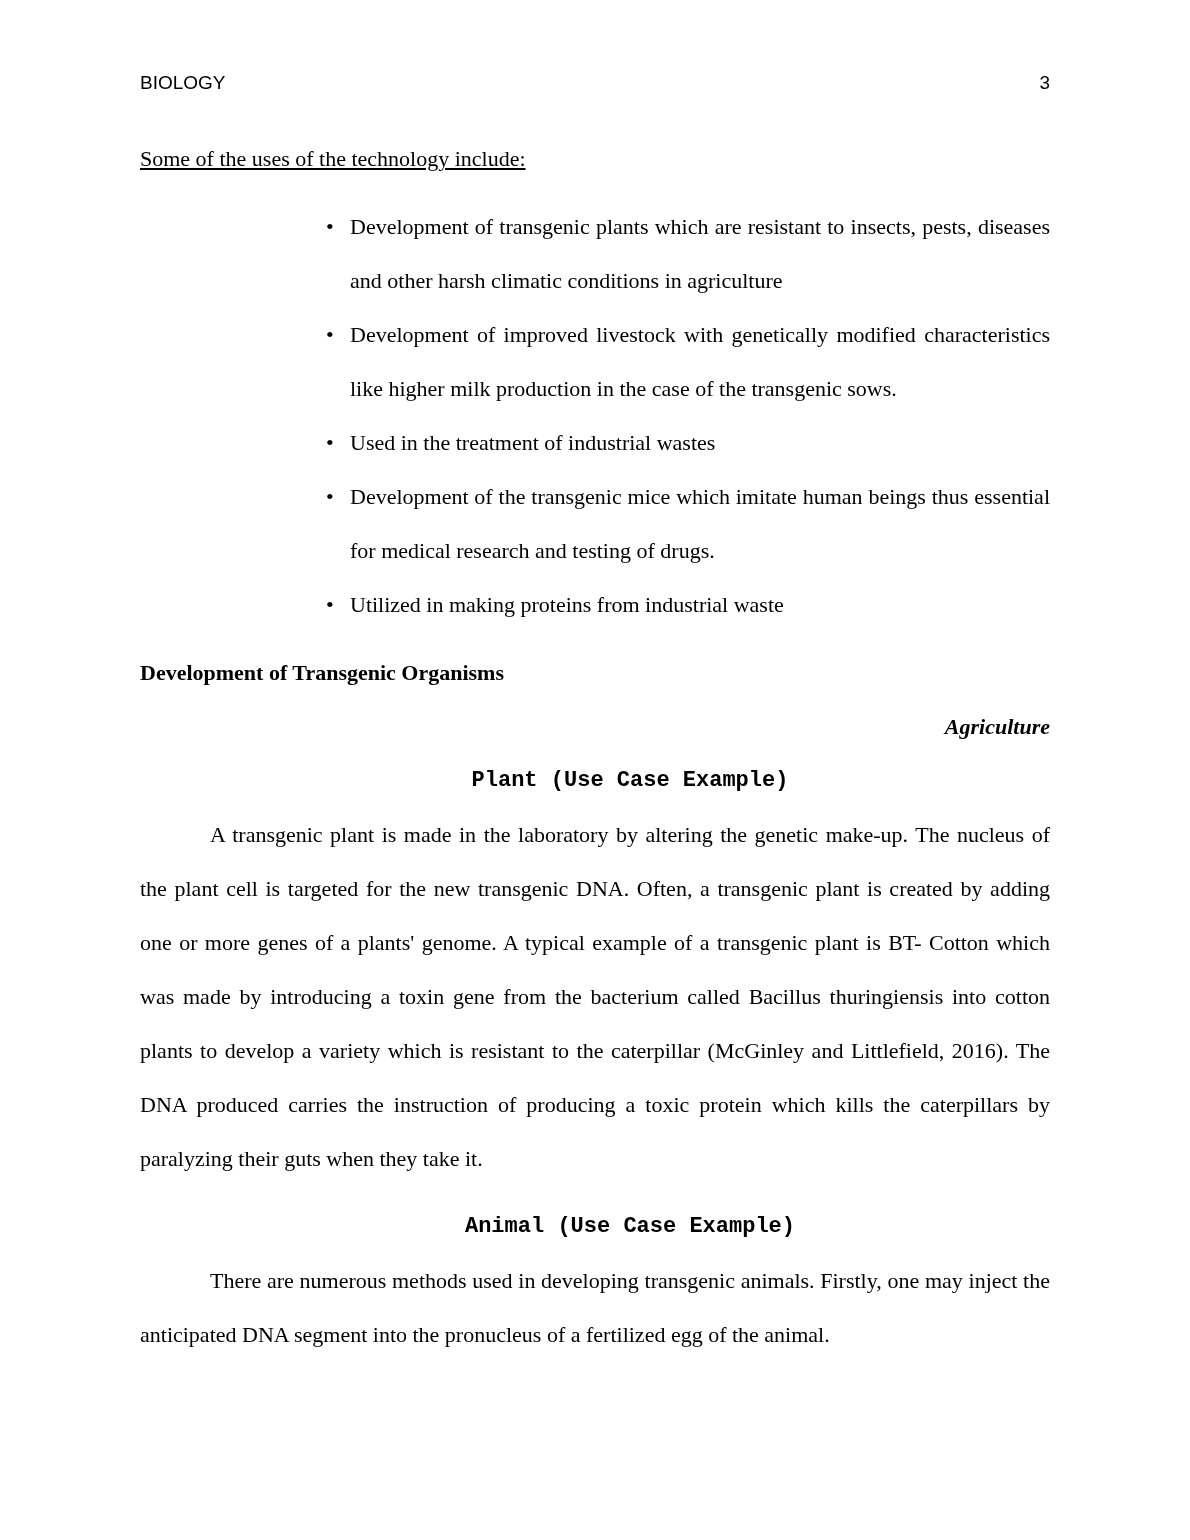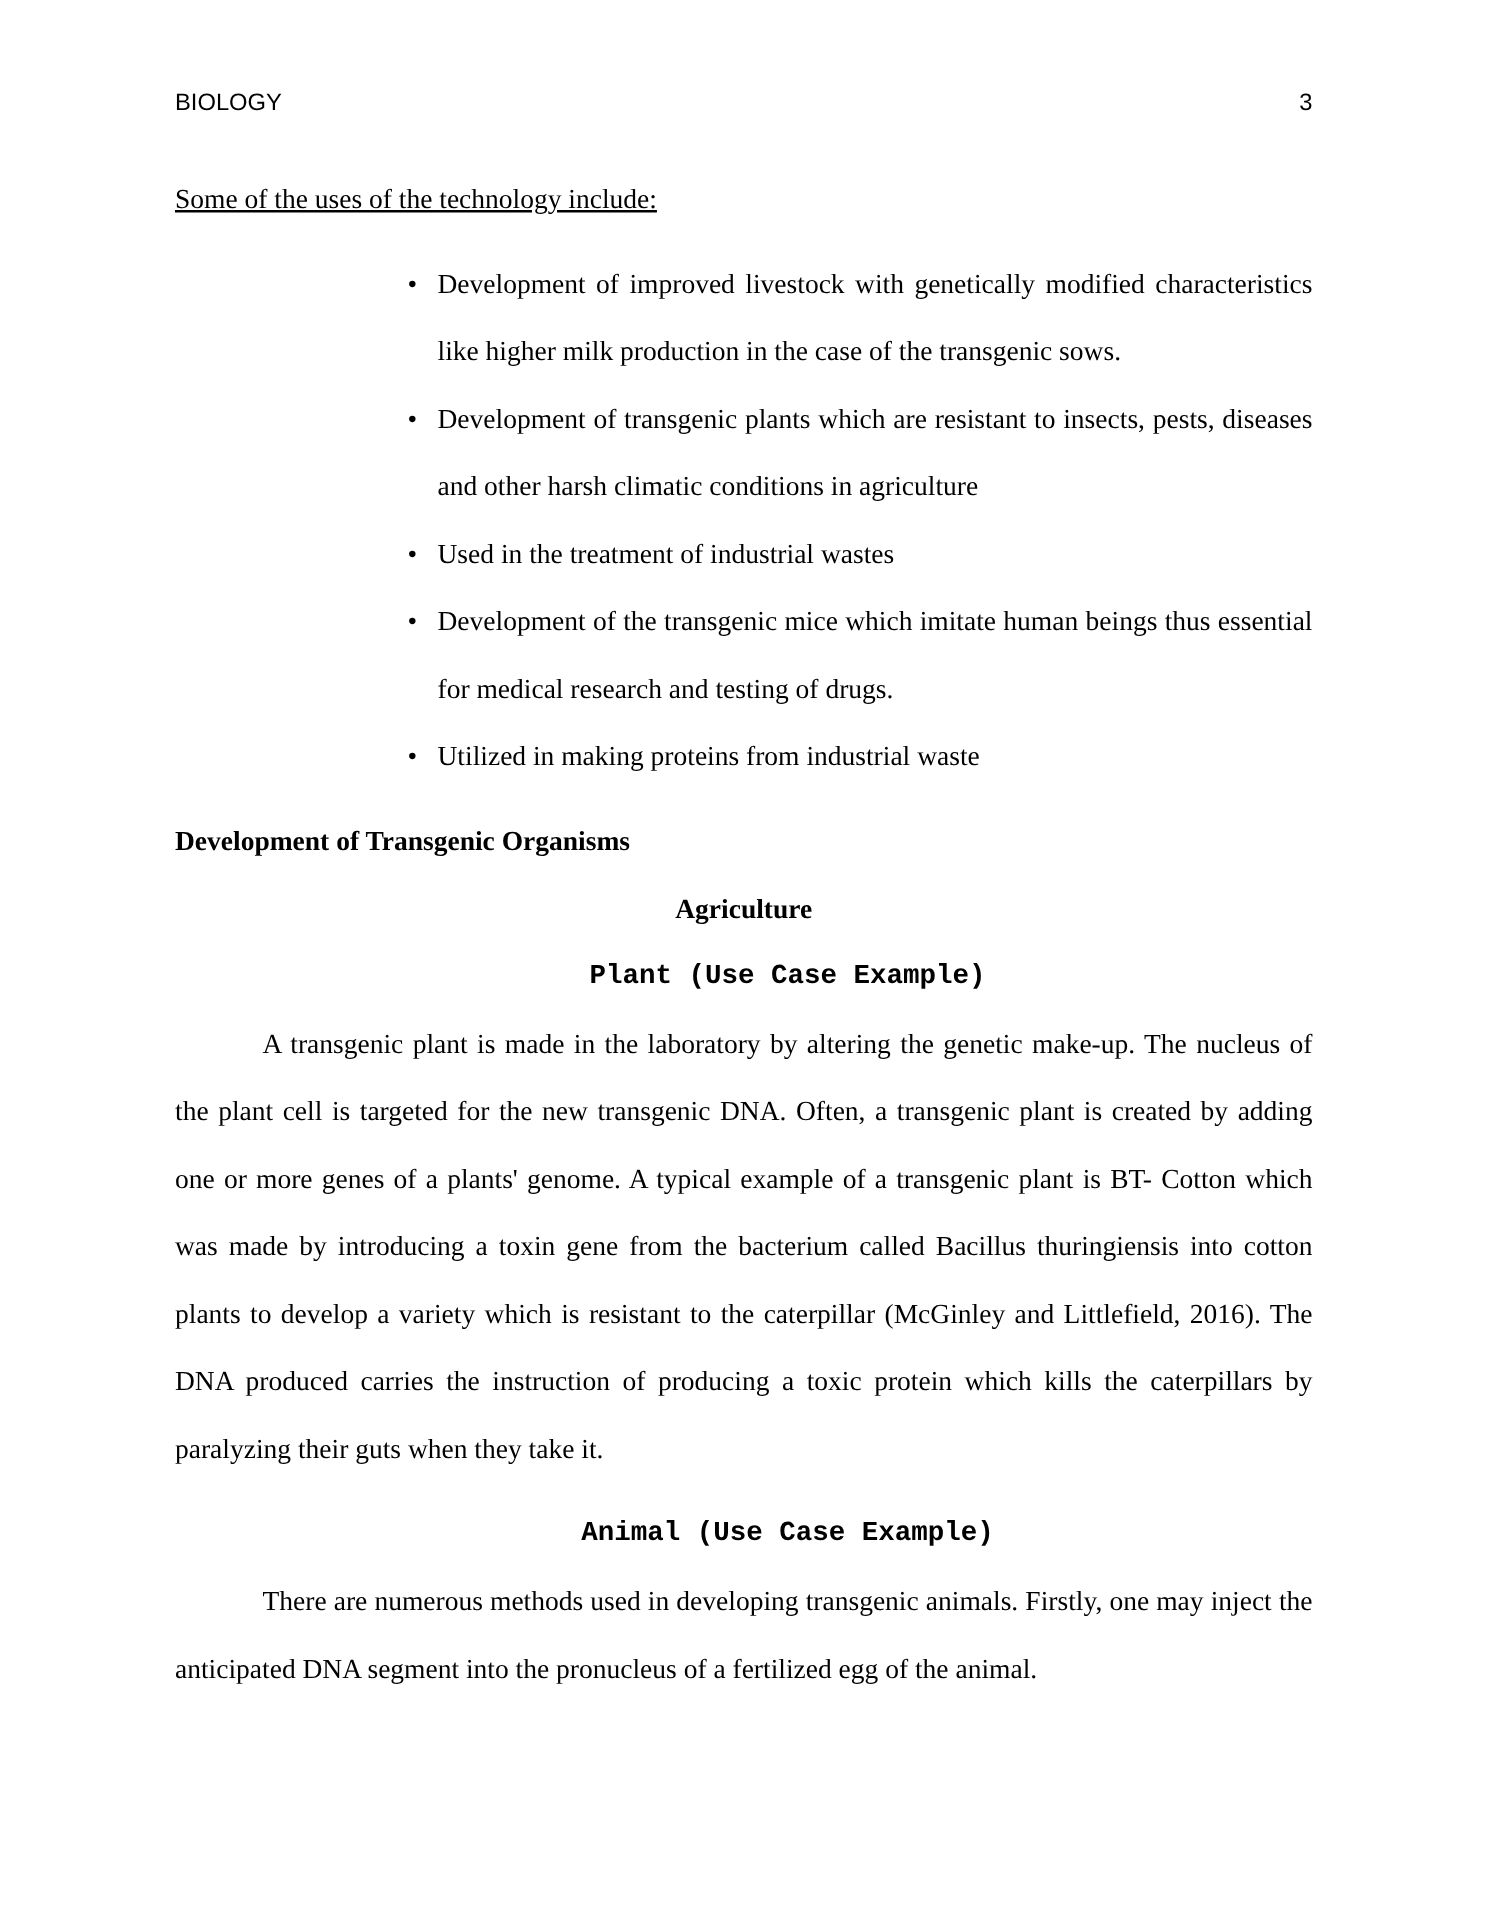--- a/index.html
+++ b/index.html
@@ -56,21 +56,22 @@
     left: 6px;
     top: 0;
   }
   .heading-center {
     text-align: left;
     font-weight: bold;
     margin-top: 14px;
   }
   .heading-left {
     font-weight: bold;
-    text-align: center;
+    text-align: right;
+    font-style: italic;
   }
   .heading-indent {
     font-weight: bold;
     text-align: center;
     padding-left: 70px;
     font-family: Liberation Mono, monospace;
   }
   .para {
     text-align: justify;
     text-indent: 70px;
@@ -87,22 +88,22 @@
   <div class="header">
     <span>BIOLOGY</span>
     <span>3</span>
   </div>
 
   <div class="body-text">
 
     <p class="intro">Some of the uses of the technology include:</p>
 
     <ul class="bullets">
+      <li>Development of transgenic plants which are resistant to insects, pests, diseases and other harsh climatic conditions in agriculture</li>
       <li>Development of improved livestock with genetically modified characteristics like higher milk production in the case of the transgenic sows.</li>
-      <li>Development of transgenic plants which are resistant to insects, pests, diseases and other harsh climatic conditions in agriculture</li>
       <li>Used in the treatment of industrial wastes</li>
       <li>Development of the transgenic mice which imitate human beings thus essential for medical research and testing of drugs.</li>
       <li>Utilized in making proteins from industrial waste</li>
     </ul>
 
     <p class="heading-center">Development of Transgenic Organisms</p>
 
     <p class="heading-left">Agriculture</p>
 
     <p class="heading-indent">Plant (Use Case Example)</p>

